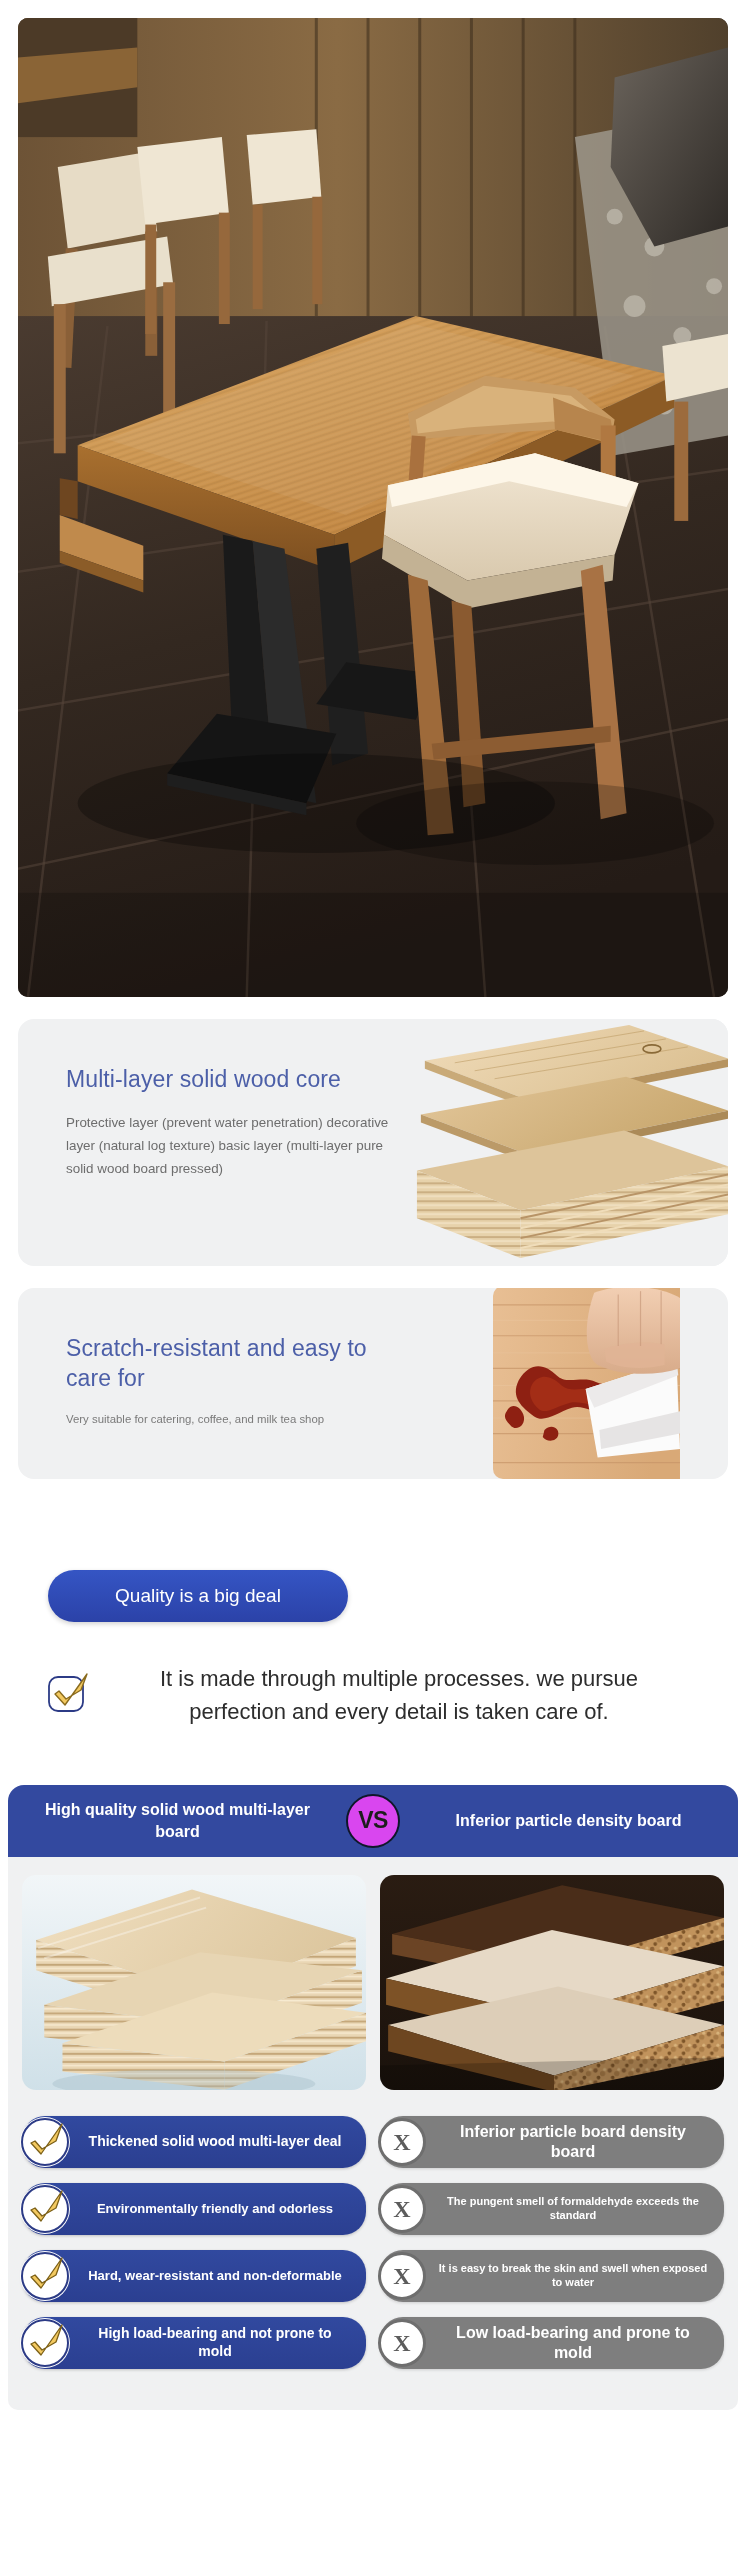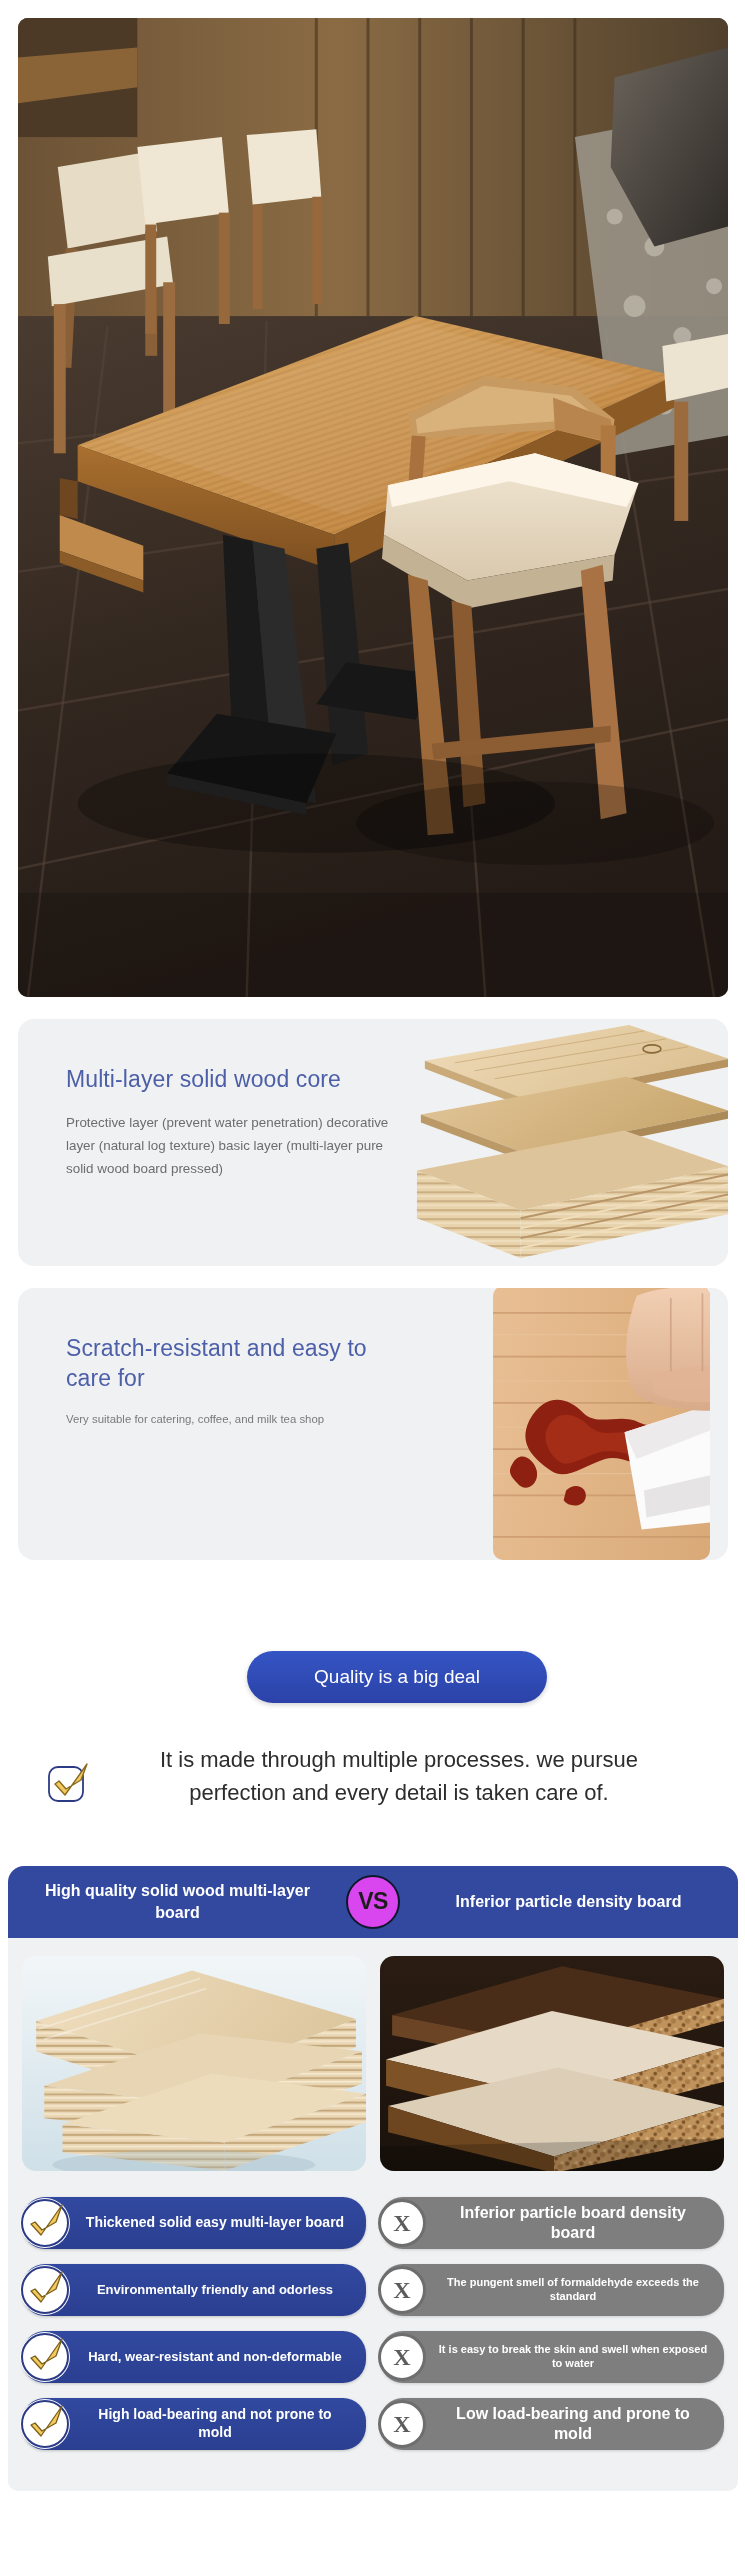--- a/index.html
+++ b/index.html
@@ -39,48 +39,48 @@
   .fc-body {
     margin-top:16px; font-size:13.4px; color:#6d6d6d;
     line-height:1.72; max-width:328px;
   }
   .fc-body.small { font-size:11.4px; color:#7a7a7a; }
   .fc-img { position:absolute; top:0; right:0; bottom:0; }
   .fc-img svg { display:block; height:100%; }
 
   #card-layers { height:247px; }
   #card-layers .fc-img { width:333px; }
-  #card-scratch { height:272px; }
+  #card-scratch { height:191px; }
   #card-scratch .fc-img { width:217px; top:-2px; right:18px; }
   #card-scratch .fc-img .inner{ width:217px;height:100%;border-radius:10px;overflow:hidden; }
 
   
   .pill-row {
     margin:91px 0 0 0; display:flex; align-items:center;
-    padding-left:48px; gap:12px;flex-direction:column;
+    padding-left:48px; gap:12px;
   }
   .pill {
     height:52px; border-radius:26px; display:flex;
     align-items:center; justify-content:center;
     font-size:19px; white-space:nowrap; padding:0 26px;
   }
   .pill.blue {
     background:linear-gradient(180deg,#3555c4 0%,#2b42a8 100%);
     color:#ffffff; width:300px; font-weight:400;
     box-shadow:0 2px 5px rgba(0,0,0,.18);
   }
   .pill.amber {
     background:#f7c245; color:#4a3c1a; width:310px;
     margin-left:-22px; font-weight:400;
     box-shadow:0 2px 5px rgba(0,0,0,.10);
   }
 
   
   .check-block {
-    margin:40px 46px 0 46px; display:flex; gap:24px; align-items:flex-end;
+    margin:40px 46px 0 46px; display:flex; gap:24px; align-items:flex-start;
   }
   .check-icon { width:46px; flex:0 0 46px; padding-top:8px; }
   .check-para {
     flex:1; text-align:center; font-size:22px; color:#2d2d2d;
     line-height:1.52; padding-right:18px;
   }
 
   
   .vs-wrap { margin:56px 8px 0 8px; }
   .vs-header {
@@ -511,21 +511,21 @@
       <div class="vs-rows">
 
         <div class="vs-row row-big">
           <div class="cmp-pill pro">
             <span class="mark">
               <svg viewBox="0 0 50 50" width="50" height="50">
                 <circle cx="25" cy="25" r="23" fill="#ffffff" stroke="#2c3b86" stroke-width="2"></circle>
                 <path d="M11 26 L21 37 L42 7 L36 24 L22 32 L15 24 Z" fill="#f3c960" stroke="#7c6018" stroke-width="1.3" stroke-linejoin="round"></path>
               </svg>
             </span>
-            <span class="txt">Thickened solid easy multi-layer board</span>
+            <span class="txt">Thickened solid wood multi-layer deal</span>
           </div>
           <div class="cmp-pill con">
             <span class="mark">
                 <span>X</span>
               </span>
             <span class="txt">Inferior particle board density board</span>
           </div>
         </div>
 
         <div class="vs-row">

